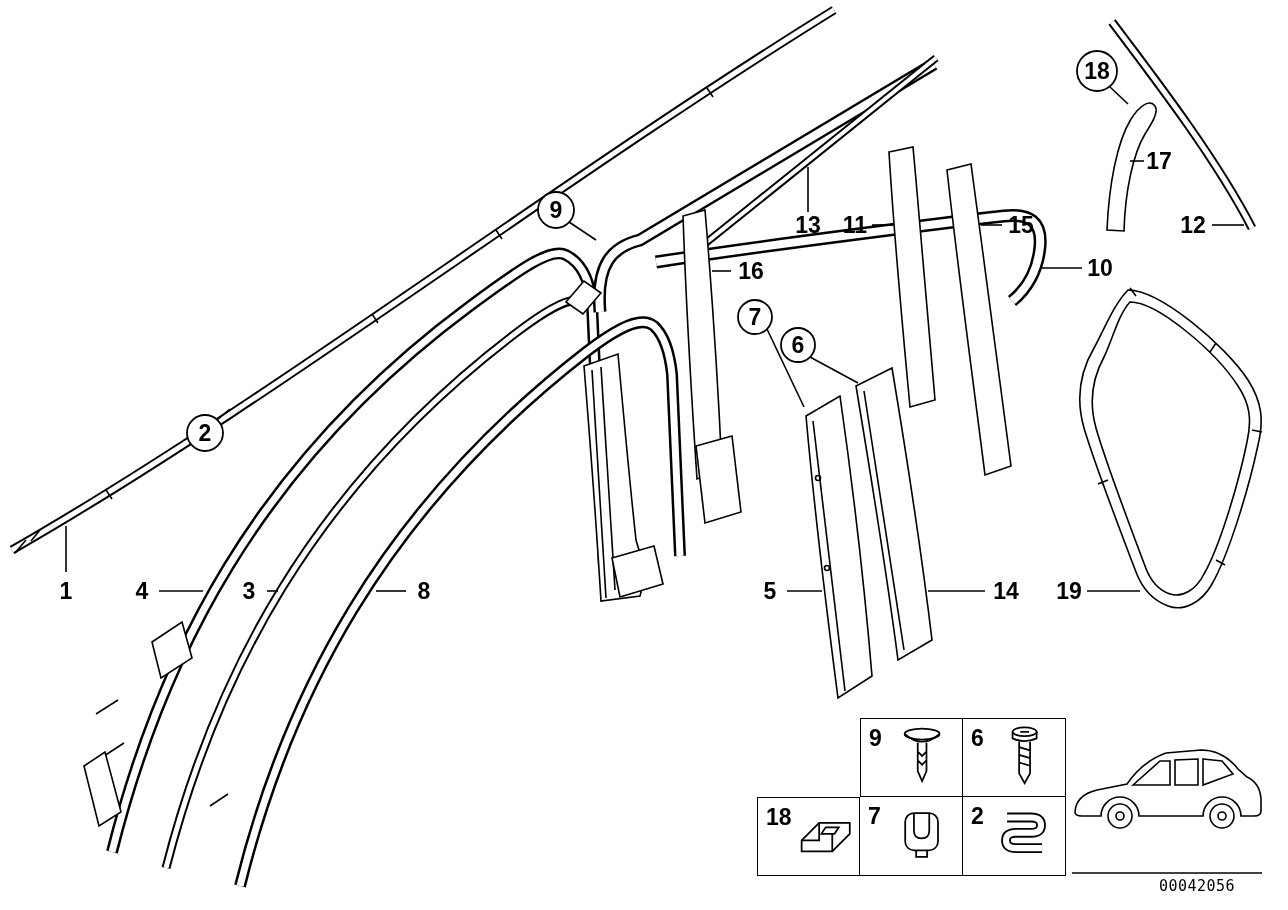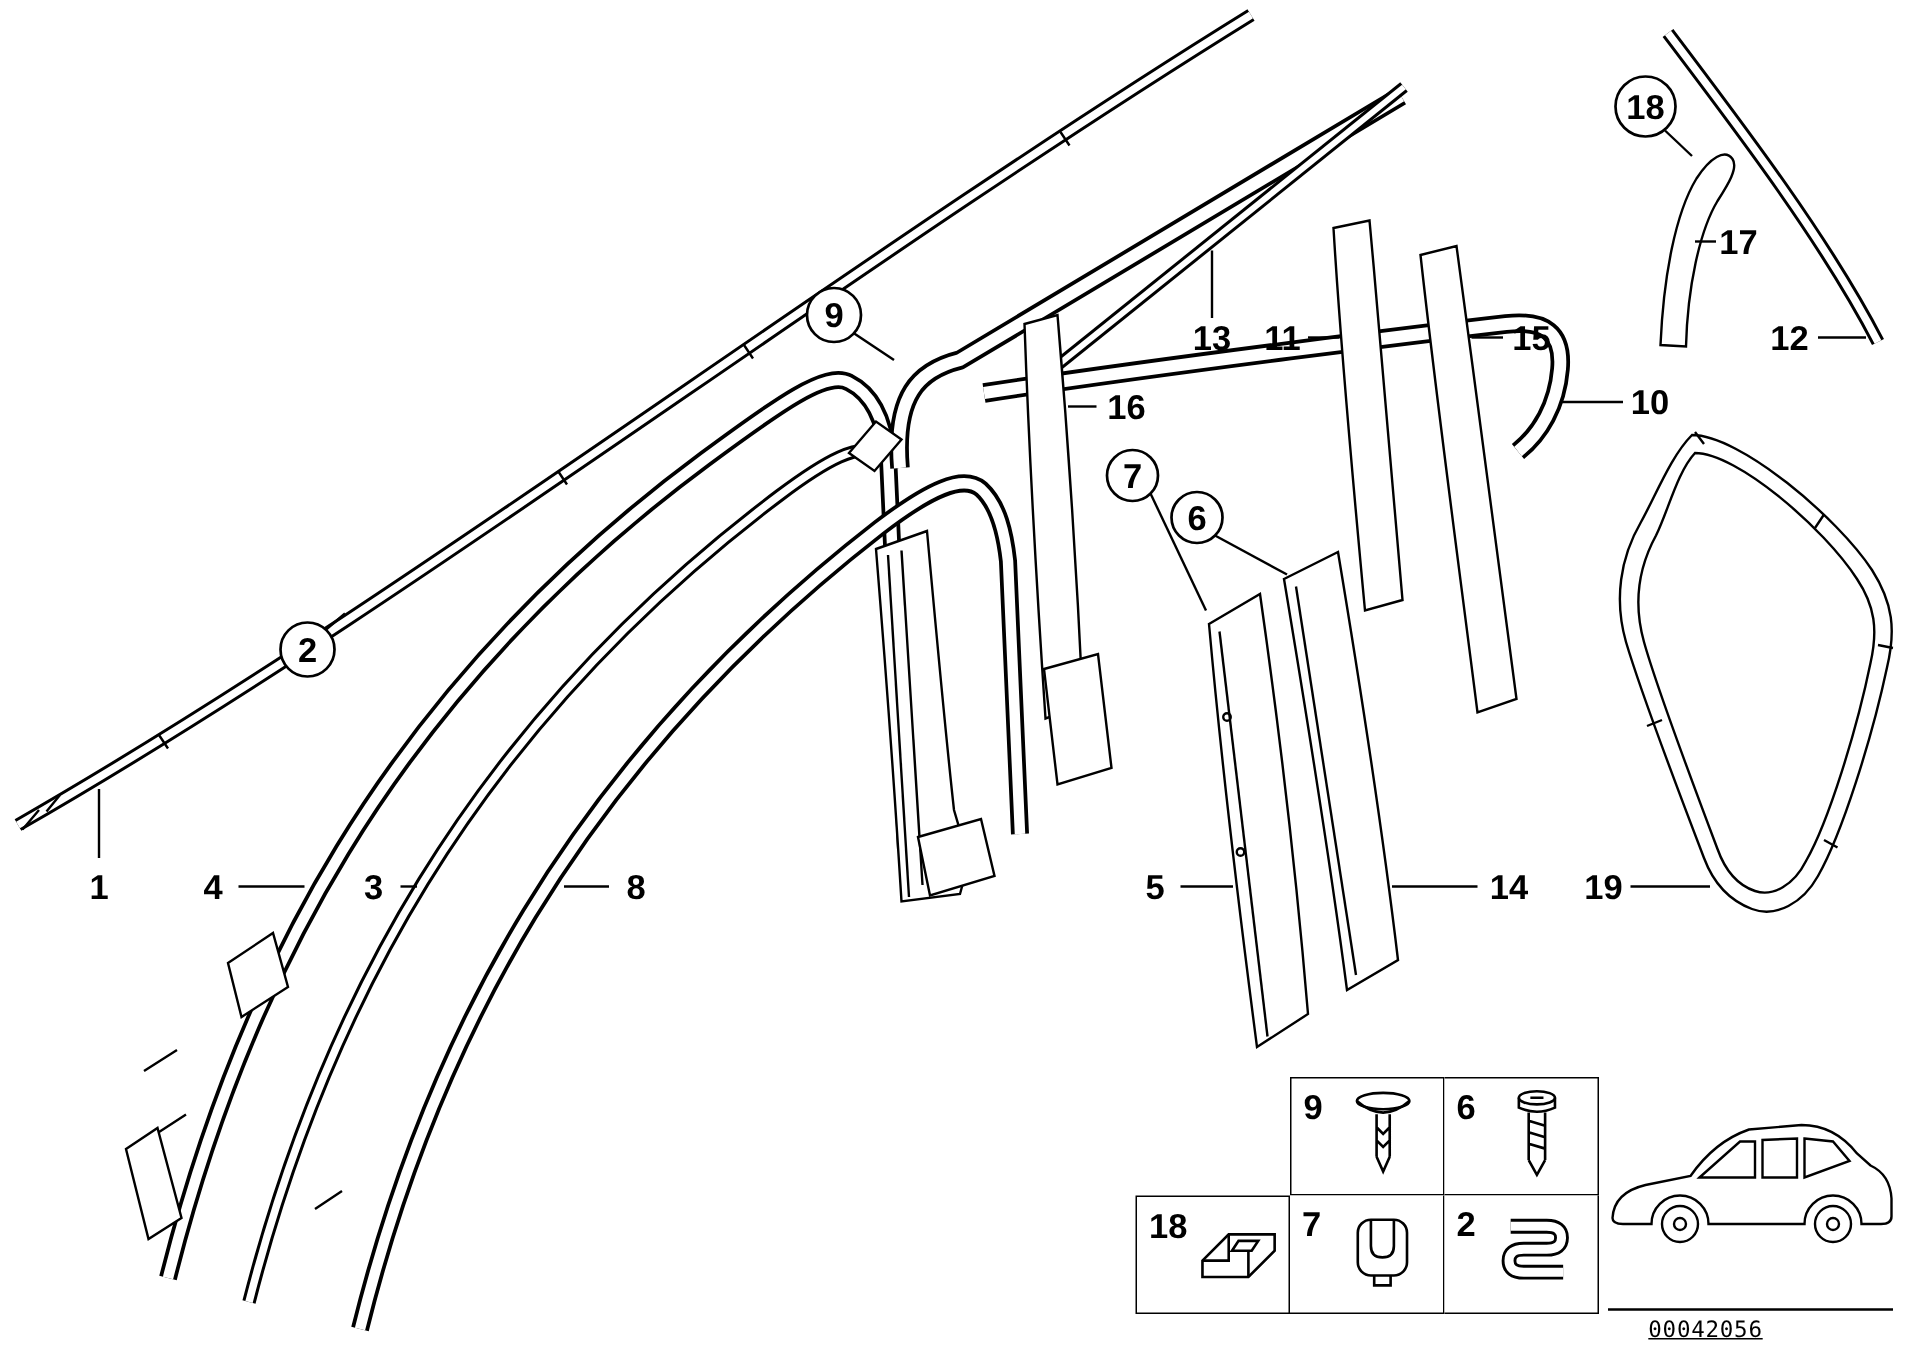--- a/index.html
+++ b/index.html
@@ -21,22 +21,22 @@
   .lrow { display:flex; }
   .lrow.top { margin-left:103px; height:79px; }
   .lrow.bot { height:79px; }
   .lcell { width:103px; height:79px; border:1.6px solid #000; background:#fff;
            display:flex; align-items:flex-start; }
   .lcell + .lcell { border-left:none; }
   .lcell.under { border-top:none; }
   .lnum { font-weight:bold; font-size:23px; line-height:1; padding:8px 0 0 8px; }
   .licon { flex:1; height:70px; margin-top:3px; }
 
-  .docnum { position:absolute; left:1072px; top:877px; width:130px; text-align:center;
-            font-family:"DejaVu Sans Mono", monospace; font-size:15px; letter-spacing:0.5px; color:#000;text-decoration:underline; }
+  .docnum { position:absolute; left:1132px; top:877px; width:130px; text-align:center;
+            font-family:"DejaVu Sans Mono", monospace; font-size:15px; letter-spacing:0.5px; color:#000; }
 </style>
 </head>
 <body>
 
 <div class="stage">
 
   <svg class="diagram-svg" width="1288" height="910" viewBox="0 0 1288 910">
     <defs>
       <path id="dA" d="M12,550 C270,402 550,186 834,10"></path>
       <path id="dB" d="M112,852 C160,660 255,465 470,306 C520,269 551,247 566,255 C584,264 590,284 592,304 L604,566"></path>

